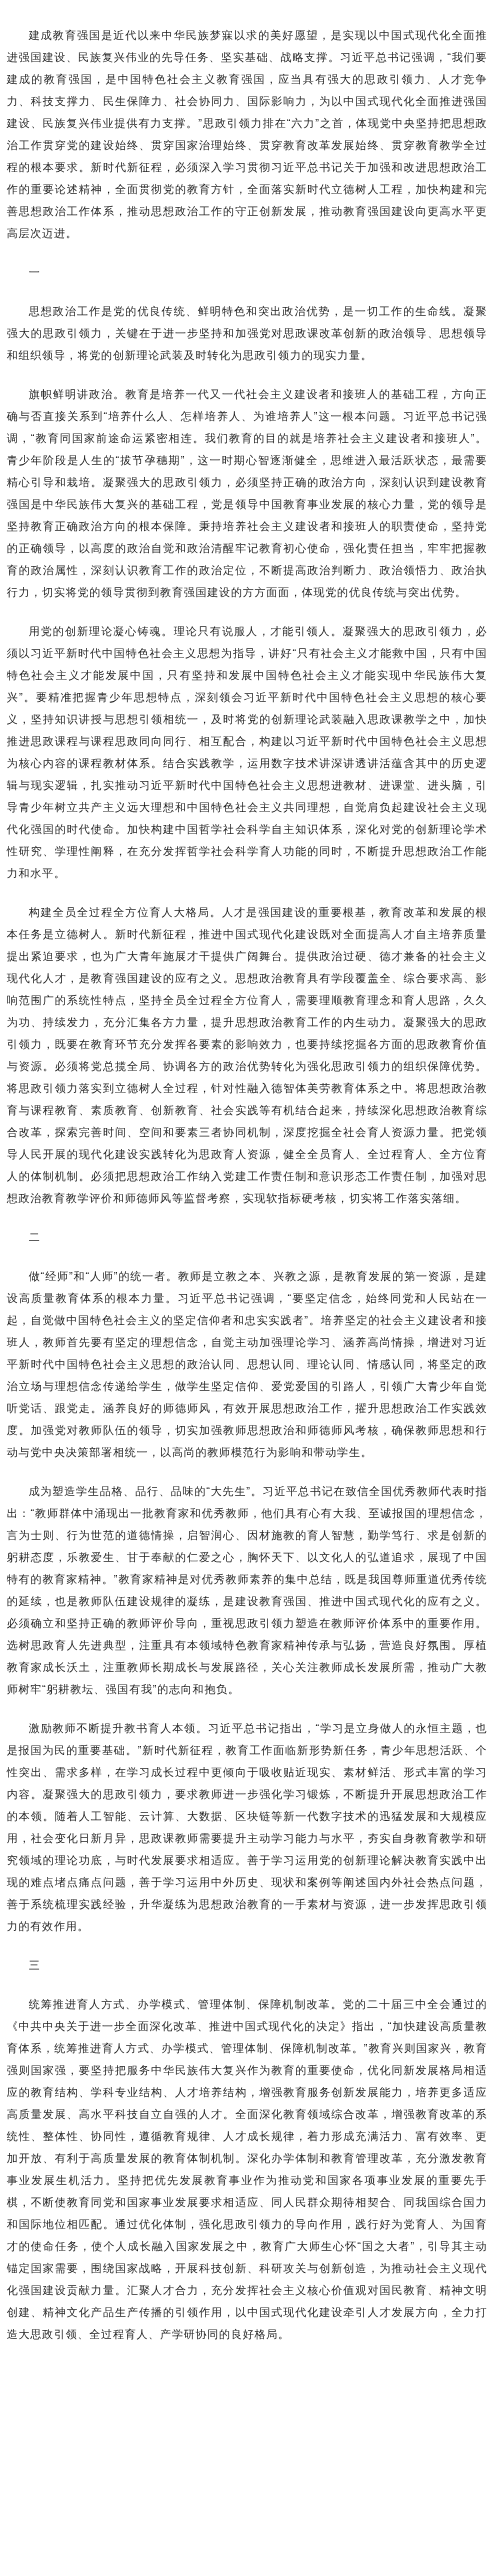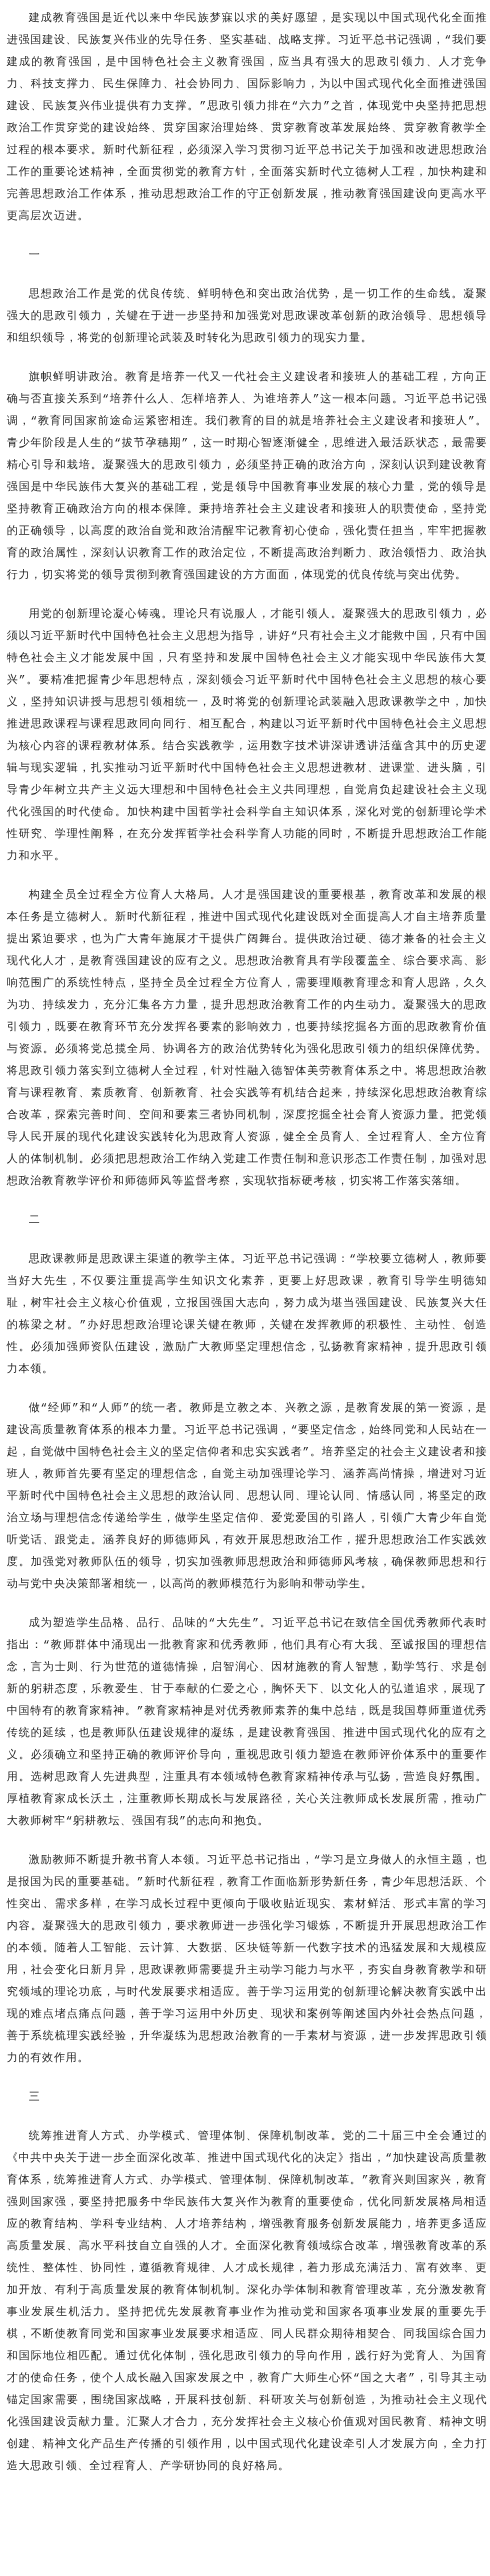--- a/index.html
+++ b/index.html
@@ -7,22 +7,22 @@
     padding: 0;
     background: #ffffff;
   }
   .page {
     width: 491px;
     box-sizing: border-box;
     background: #ffffff;
     padding: 7.2px 3.6px 11.3px 6.7px;
   }
   .article p {
-    margin: 0 0 17px 0;
-    font-family: Liberation Mono, monospace;
+    margin: 17px 0 17px 0;
+    font-family: Liberation Sans, sans-serif;
     font-size: 11px;
     line-height: 22px;
     letter-spacing: 0.8px;
     color: #1f1f1f;
     text-align: justify;
     text-indent: 2em;
     word-break: break-all;
   }
   .article p.section-marker {
     text-align: left;
@@ -37,21 +37,20 @@
 <div class="page">
   <div class="article">
 
   <p class="body-paragraph">建成教育强国是近代以来中华民族梦寐以求的美好愿望，是实现以中国式现代化全面推进强国建设、民族复兴伟业的先导任务、坚实基础、战略支撑。习近平总书记强调，“我们要建成的教育强国，是中国特色社会主义教育强国，应当具有强大的思政引领力、人才竞争力、科技支撑力、民生保障力、社会协同力、国际影响力，为以中国式现代化全面推进强国建设、民族复兴伟业提供有力支撑。”思政引领力排在“六力”之首，体现党中央坚持把思想政治工作贯穿党的建设始终、贯穿国家治理始终、贯穿教育改革发展始终、贯穿教育教学全过程的根本要求。新时代新征程，必须深入学习贯彻习近平总书记关于加强和改进思想政治工作的重要论述精神，全面贯彻党的教育方针，全面落实新时代立德树人工程，加快构建和完善思想政治工作体系，推动思想政治工作的守正创新发展，推动教育强国建设向更高水平更高层次迈进。</p>
       <p class="section-marker">一</p>
       <p class="body-paragraph">思想政治工作是党的优良传统、鲜明特色和突出政治优势，是一切工作的生命线。凝聚强大的思政引领力，关键在于进一步坚持和加强党对思政课改革创新的政治领导、思想领导和组织领导，将党的创新理论武装及时转化为思政引领力的现实力量。</p>
       <p class="body-paragraph">旗帜鲜明讲政治。教育是培养一代又一代社会主义建设者和接班人的基础工程，方向正确与否直接关系到“培养什么人、怎样培养人、为谁培养人”这一根本问题。习近平总书记强调，“教育同国家前途命运紧密相连。我们教育的目的就是培养社会主义建设者和接班人”。青少年阶段是人生的“拔节孕穗期”，这一时期心智逐渐健全，思维进入最活跃状态，最需要精心引导和栽培。凝聚强大的思政引领力，必须坚持正确的政治方向，深刻认识到建设教育强国是中华民族伟大复兴的基础工程，党是领导中国教育事业发展的核心力量，党的领导是坚持教育正确政治方向的根本保障。秉持培养社会主义建设者和接班人的职责使命，坚持党的正确领导，以高度的政治自觉和政治清醒牢记教育初心使命，强化责任担当，牢牢把握教育的政治属性，深刻认识教育工作的政治定位，不断提高政治判断力、政治领悟力、政治执行力，切实将党的领导贯彻到教育强国建设的方方面面，体现党的优良传统与突出优势。</p>
       <p class="body-paragraph">用党的创新理论凝心铸魂。理论只有说服人，才能引领人。凝聚强大的思政引领力，必须以习近平新时代中国特色社会主义思想为指导，讲好“只有社会主义才能救中国，只有中国特色社会主义才能发展中国，只有坚持和发展中国特色社会主义才能实现中华民族伟大复兴”。要精准把握青少年思想特点，深刻领会习近平新时代中国特色社会主义思想的核心要义，坚持知识讲授与思想引领相统一，及时将党的创新理论武装融入思政课教学之中，加快推进思政课程与课程思政同向同行、相互配合，构建以习近平新时代中国特色社会主义思想为核心内容的课程教材体系。结合实践教学，运用数字技术讲深讲透讲活蕴含其中的历史逻辑与现实逻辑，扎实推动习近平新时代中国特色社会主义思想进教材、进课堂、进头脑，引导青少年树立共产主义远大理想和中国特色社会主义共同理想，自觉肩负起建设社会主义现代化强国的时代使命。加快构建中国哲学社会科学自主知识体系，深化对党的创新理论学术性研究、学理性阐释，在充分发挥哲学社会科学育人功能的同时，不断提升思想政治工作能力和水平。</p>
       <p class="body-paragraph">构建全员全过程全方位育人大格局。人才是强国建设的重要根基，教育改革和发展的根本任务是立德树人。新时代新征程，推进中国式现代化建设既对全面提高人才自主培养质量提出紧迫要求，也为广大青年施展才干提供广阔舞台。提供政治过硬、德才兼备的社会主义现代化人才，是教育强国建设的应有之义。思想政治教育具有学段覆盖全、综合要求高、影响范围广的系统性特点，坚持全员全过程全方位育人，需要理顺教育理念和育人思路，久久为功、持续发力，充分汇集各方力量，提升思想政治教育工作的内生动力。凝聚强大的思政引领力，既要在教育环节充分发挥各要素的影响效力，也要持续挖掘各方面的思政教育价值与资源。必须将党总揽全局、协调各方的政治优势转化为强化思政引领力的组织保障优势。将思政引领力落实到立德树人全过程，针对性融入德智体美劳教育体系之中。将思想政治教育与课程教育、素质教育、创新教育、社会实践等有机结合起来，持续深化思想政治教育综合改革，探索完善时间、空间和要素三者协同机制，深度挖掘全社会育人资源力量。把党领导人民开展的现代化建设实践转化为思政育人资源，健全全员育人、全过程育人、全方位育人的体制机制。必须把思想政治工作纳入党建工作责任制和意识形态工作责任制，加强对思想政治教育教学评价和师德师风等监督考察，实现软指标硬考核，切实将工作落实落细。</p>
       <p class="section-marker">二</p>
-      <p class="body-paragraph">思政课教师是思政课主渠道的教学主体。习近平总书记强调：“学校要立德树人，教师要当好大先生，不仅要注重提高学生知识文化素养，更要上好思政课，教育引导学生明德知耻，树牢社会主义核心价值观，立报国强国大志向，努力成为堪当强国建设、民族复兴大任的栋梁之材。”办好思想政治理论课关键在教师，关键在发挥教师的积极性、主动性、创造性。必须加强师资队伍建设，激励广大教师坚定理想信念，弘扬教育家精神，提升思政引领力本领。</p>
       <p class="body-paragraph">做“经师”和“人师”的统一者。教师是立教之本、兴教之源，是教育发展的第一资源，是建设高质量教育体系的根本力量。习近平总书记强调，“要坚定信念，始终同党和人民站在一起，自觉做中国特色社会主义的坚定信仰者和忠实实践者”。培养坚定的社会主义建设者和接班人，教师首先要有坚定的理想信念，自觉主动加强理论学习、涵养高尚情操，增进对习近平新时代中国特色社会主义思想的政治认同、思想认同、理论认同、情感认同，将坚定的政治立场与理想信念传递给学生，做学生坚定信仰、爱党爱国的引路人，引领广大青少年自觉听党话、跟党走。涵养良好的师德师风，有效开展思想政治工作，擢升思想政治工作实践效度。加强党对教师队伍的领导，切实加强教师思想政治和师德师风考核，确保教师思想和行动与党中央决策部署相统一，以高尚的教师模范行为影响和带动学生。</p>
       <p class="body-paragraph">成为塑造学生品格、品行、品味的“大先生”。习近平总书记在致信全国优秀教师代表时指出：“教师群体中涌现出一批教育家和优秀教师，他们具有心有大我、至诚报国的理想信念，言为士则、行为世范的道德情操，启智润心、因材施教的育人智慧，勤学笃行、求是创新的躬耕态度，乐教爱生、甘于奉献的仁爱之心，胸怀天下、以文化人的弘道追求，展现了中国特有的教育家精神。”教育家精神是对优秀教师素养的集中总结，既是我国尊师重道优秀传统的延续，也是教师队伍建设规律的凝练，是建设教育强国、推进中国式现代化的应有之义。必须确立和坚持正确的教师评价导向，重视思政引领力塑造在教师评价体系中的重要作用。选树思政育人先进典型，注重具有本领域特色教育家精神传承与弘扬，营造良好氛围。厚植教育家成长沃土，注重教师长期成长与发展路径，关心关注教师成长发展所需，推动广大教师树牢“躬耕教坛、强国有我”的志向和抱负。</p>
       <p class="body-paragraph">激励教师不断提升教书育人本领。习近平总书记指出，“学习是立身做人的永恒主题，也是报国为民的重要基础。”新时代新征程，教育工作面临新形势新任务，青少年思想活跃、个性突出、需求多样，在学习成长过程中更倾向于吸收贴近现实、素材鲜活、形式丰富的学习内容。凝聚强大的思政引领力，要求教师进一步强化学习锻炼，不断提升开展思想政治工作的本领。随着人工智能、云计算、大数据、区块链等新一代数字技术的迅猛发展和大规模应用，社会变化日新月异，思政课教师需要提升主动学习能力与水平，夯实自身教育教学和研究领域的理论功底，与时代发展要求相适应。善于学习运用党的创新理论解决教育实践中出现的难点堵点痛点问题，善于学习运用中外历史、现状和案例等阐述国内外社会热点问题，善于系统梳理实践经验，升华凝练为思想政治教育的一手素材与资源，进一步发挥思政引领力的有效作用。</p>
       <p class="section-marker">三</p>
       <p class="body-paragraph">统筹推进育人方式、办学模式、管理体制、保障机制改革。党的二十届三中全会通过的《中共中央关于进一步全面深化改革、推进中国式现代化的决定》指出，“加快建设高质量教育体系，统筹推进育人方式、办学模式、管理体制、保障机制改革。”教育兴则国家兴，教育强则国家强，要坚持把服务中华民族伟大复兴作为教育的重要使命，优化同新发展格局相适应的教育结构、学科专业结构、人才培养结构，增强教育服务创新发展能力，培养更多适应高质量发展、高水平科技自立自强的人才。全面深化教育领域综合改革，增强教育改革的系统性、整体性、协同性，遵循教育规律、人才成长规律，着力形成充满活力、富有效率、更加开放、有利于高质量发展的教育体制机制。深化办学体制和教育管理改革，充分激发教育事业发展生机活力。坚持把优先发展教育事业作为推动党和国家各项事业发展的重要先手棋，不断使教育同党和国家事业发展要求相适应、同人民群众期待相契合、同我国综合国力和国际地位相匹配。通过优化体制，强化思政引领力的导向作用，践行好为党育人、为国育才的使命任务，使个人成长融入国家发展之中，教育广大师生心怀“国之大者”，引导其主动锚定国家需要，围绕国家战略，开展科技创新、科研攻关与创新创造，为推动社会主义现代化强国建设贡献力量。汇聚人才合力，充分发挥社会主义核心价值观对国民教育、精神文明创建、精神文化产品生产传播的引领作用，以中国式现代化建设牵引人才发展方向，全力打造大思政引领、全过程育人、产学研协同的良好格局。</p>
     </div>
 </div>
 
 
 </body></html>

